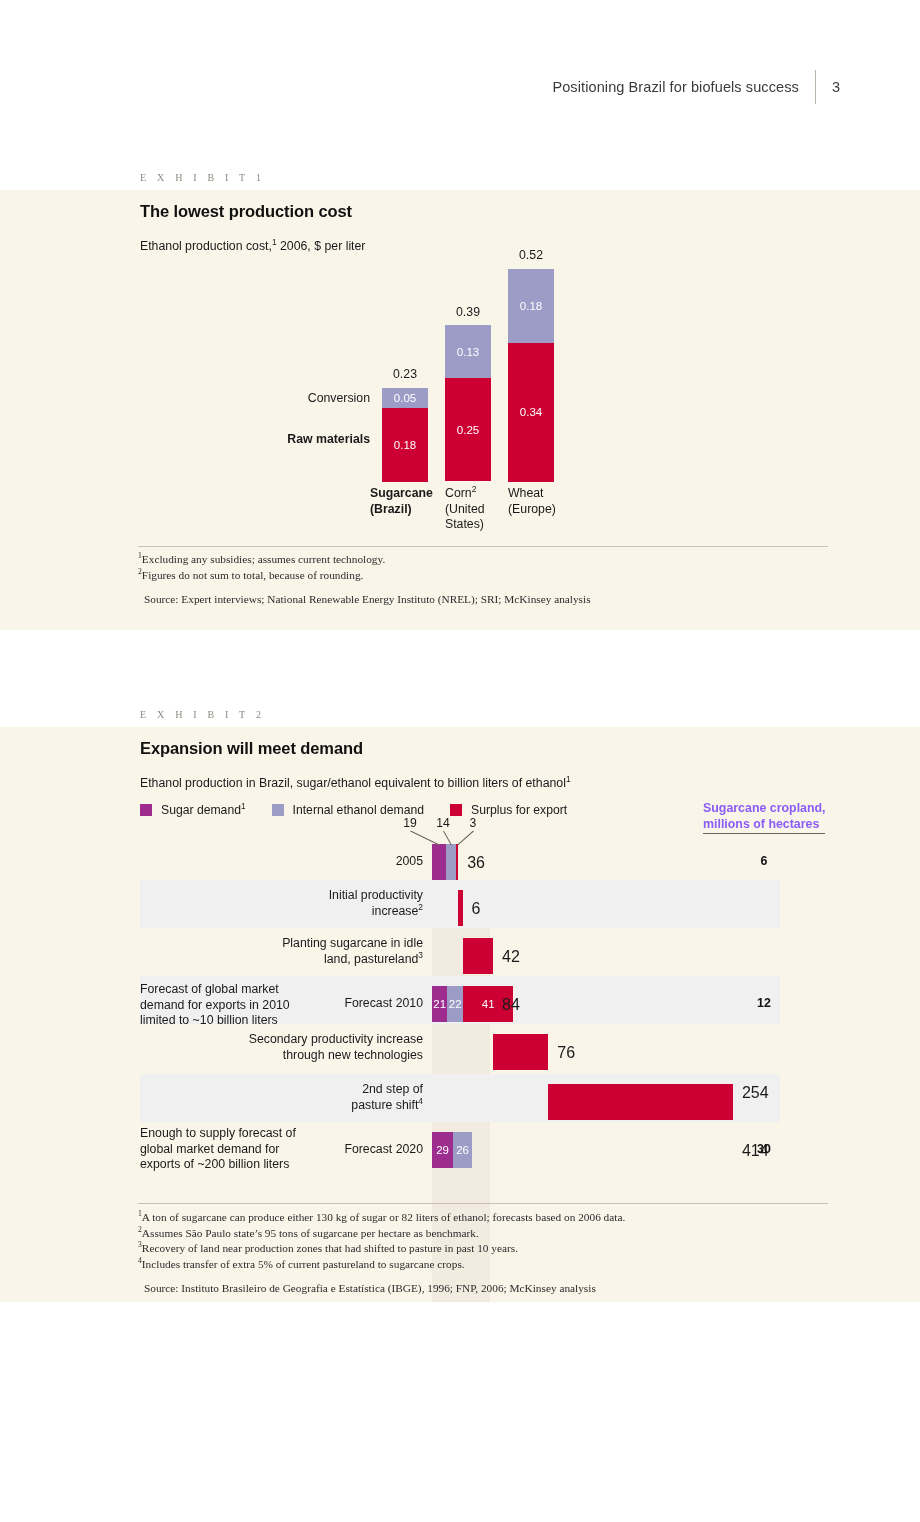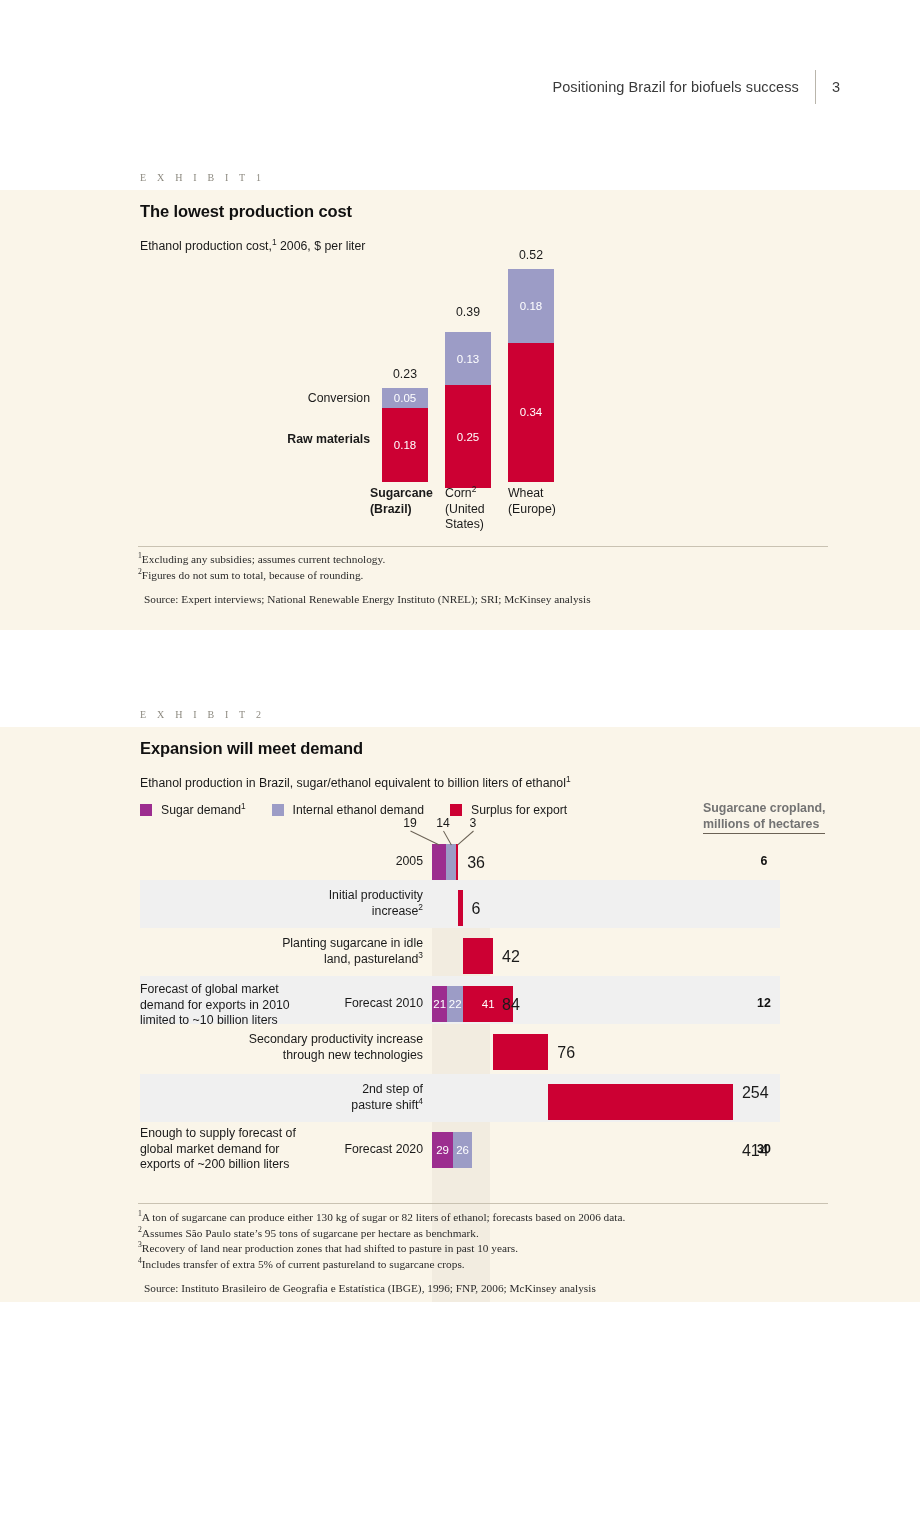--- a/index.html
+++ b/index.html
@@ -58,21 +58,21 @@
 
   .rowband { position:absolute; left:140px; width:640px; background:#f0f0f0; }
   .colband { position:absolute; background:#f2ece0; }
 
   .w-bar { position:absolute; height:36px; }
   .w-seg { position:absolute; top:0; height:36px; display:flex; align-items:center;
            justify-content:center; font-size:11.5px; color:#fff; }
   .w-label { position:absolute; font-size:16px; color:#1a1a1a; }
   .w-rowlabel { position:absolute; text-align:right; font-size:12.3px; color:#1a1a1a; line-height:15.5px; }
   .w-note { position:absolute; left:140px; font-size:12.3px; color:#1a1a1a; line-height:15.5px; }
-  .crop-head { position:absolute; font-size:12.4px; font-weight:bold; color:#737373; line-height:15.5px; }
+  .crop-head { position:absolute; font-size:12.4px; font-weight:bold; color:#8b5cf6; line-height:15.5px; }
   .crop-rule { position:absolute; height:1px; background:#6b6255; }
   .crop-val { position:absolute; width:40px; text-align:center; font-size:12.4px; font-weight:bold; color:#111; }
   .leader { position:absolute; background:#6b6255; width:1px; transform-origin:top center; }
   .tick-lbl { position:absolute; font-size:12.2px; color:#1a1a1a; text-align:center; width:26px; }
 </style>
 </head>
 <body>
 
 <div class="page">
 
@@ -91,21 +91,21 @@
 
   <div class="e1" id="e1-chart">
       <div class="e1-key" style="left: 240px; width: 130px; top: 391px;">Conversion</div>
       <div class="e1-key bold" style="left: 240px; width: 130px; top: 432px;">Raw materials</div>
       <div class="e1-bar" style="left: 382px; top: 387.7px; height: 94.3px;">
         <div class="seg conv" style="top: 0px; height: 20.5px; background: rgb(156, 156, 198);">0.05</div>
         <div class="seg raw" style="top: 20.5px; height: 73.8px; background: rgb(204, 0, 51);">0.18</div>
       </div>
       <div class="e1-total" style="left: 365px; top: 366.7px;">0.23</div>
       <div class="e1-cat bold" style="left: 370px; top: 486px;">Sugarcane<br>(Brazil)</div>
-      <div class="e1-bar" style="left: 445px; top: 332px; height: 140px;">
+      <div class="e1-bar" style="left: 445px; top: 325px; height: 140px;">
         <div class="seg conv" style="top: 0px; height: 53.3px; background: rgb(156, 156, 198);">0.13</div>
         <div class="seg raw" style="top: 53.3px; height: 102.5px; background: rgb(204, 0, 51);">0.25</div>
       </div>
       <div class="e1-total" style="left: 428px; top: 305.2px;">0.39</div>
       <div class="e1-cat" style="left: 445px; top: 486px;">Corn<sup>2</sup><br>(United<br>States)</div>
       <div class="e1-bar" style="left: 508px; top: 268.8px; height: 213.2px;">
         <div class="seg conv" style="top: 0px; height: 73.8px; background: rgb(156, 156, 198);">0.18</div>
         <div class="seg raw" style="top: 73.8px; height: 139.4px; background: rgb(204, 0, 51);">0.34</div>
       </div>
       <div class="e1-total" style="left: 491px; top: 247.8px;">0.52</div>

